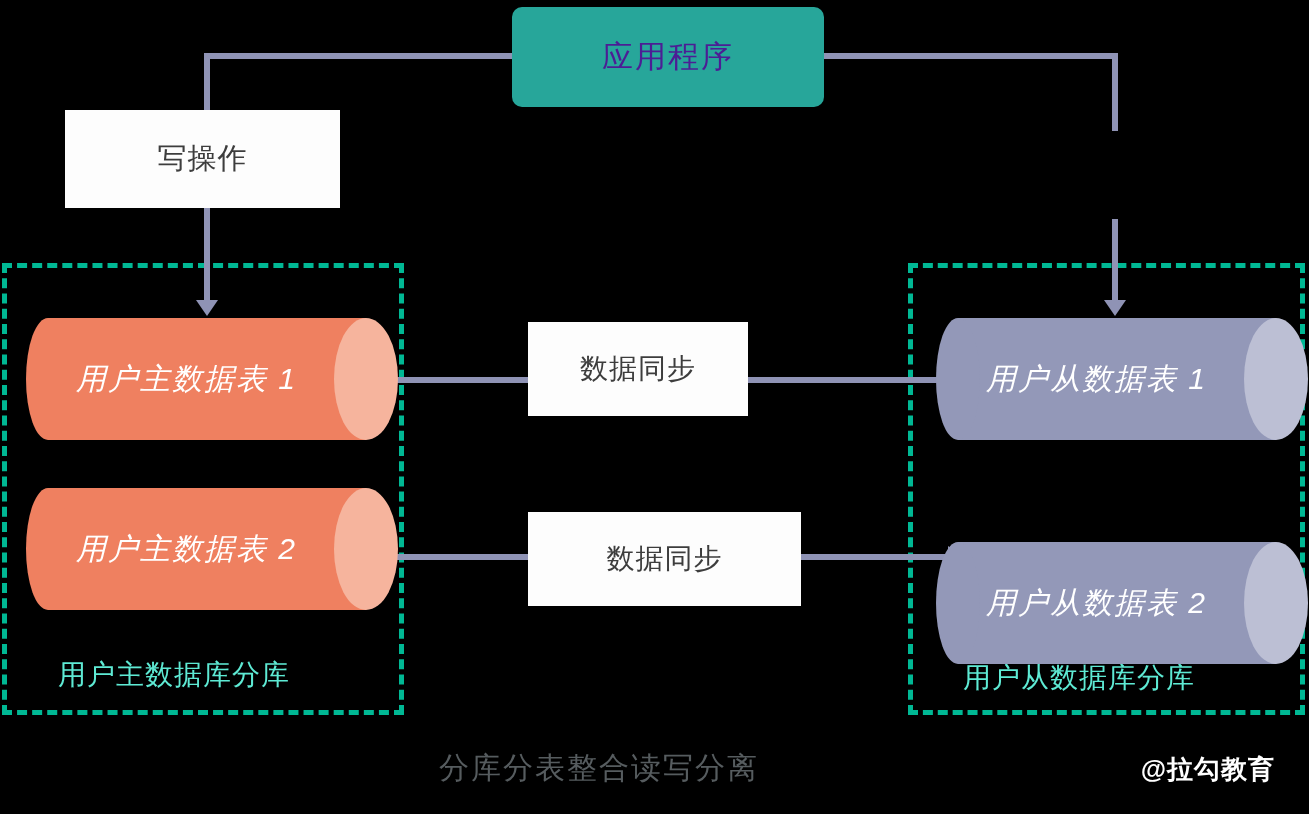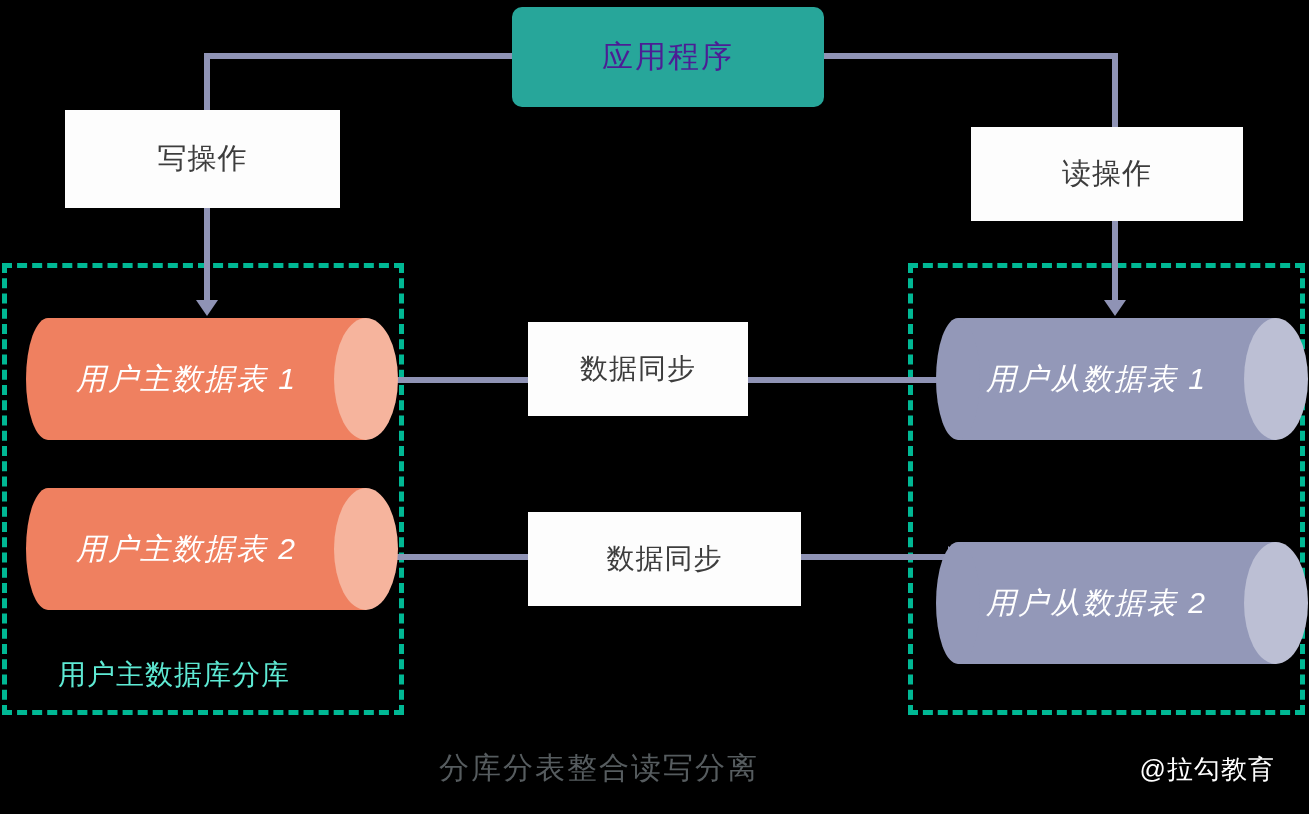--- a/index.html
+++ b/index.html
@@ -171,21 +171,21 @@
     font-size: 30px;
     letter-spacing: 2px;
     z-index: 4;
   }
   .watermark {
     position: absolute;
     right: 34px;
     top: 752px;
     color: #ffffff;
     font-size: 26px;
-    font-weight: normal;
+    font-weight: bold;
     letter-spacing: 1px;
     z-index: 4;
   }
 </style>
 </head>
 <body>
 
 <div id="canvas">
 
   <div class="line line-h" style="left:207px; top:53px; width:308px;"></div>
@@ -205,31 +205,29 @@
   <div class="arrow-right" style="left:948px; top:369px;"></div>
 
   <div class="line line-h" style="left:366px; top:554px; width:168px;"></div>
   <div class="line line-h" style="left:797px; top:554px; width:158px;"></div>
   <div class="arrow-right" style="left:948px; top:546px;"></div>
 
   <div class="group-box group-left"></div>
   <div class="group-box group-right"></div>
 
   <div class="group-caption gc-left">用户主数据库分库</div>
+  <div class="group-caption gc-right">用户从数据库分库</div>
 
   <div class="app-box">
     <span class="label">应用程序</span>
   </div>
 
   <div class="white-box write-box">
     <span class="label">写操作</span>
   </div>
-  <div class="white-box read-box">
-    <span class="label">读操作</span>
-  </div>
   <div class="white-box sync-box-1">
     <span class="label">数据同步</span>
   </div>
   <div class="white-box sync-box-2">
     <span class="label">数据同步</span>
   </div>
 
   <div class="cyl cyl-master cyl-m1">
     <div class="body"></div>
     <div class="cap-left" style="left:-22px; width:44px;"></div>

